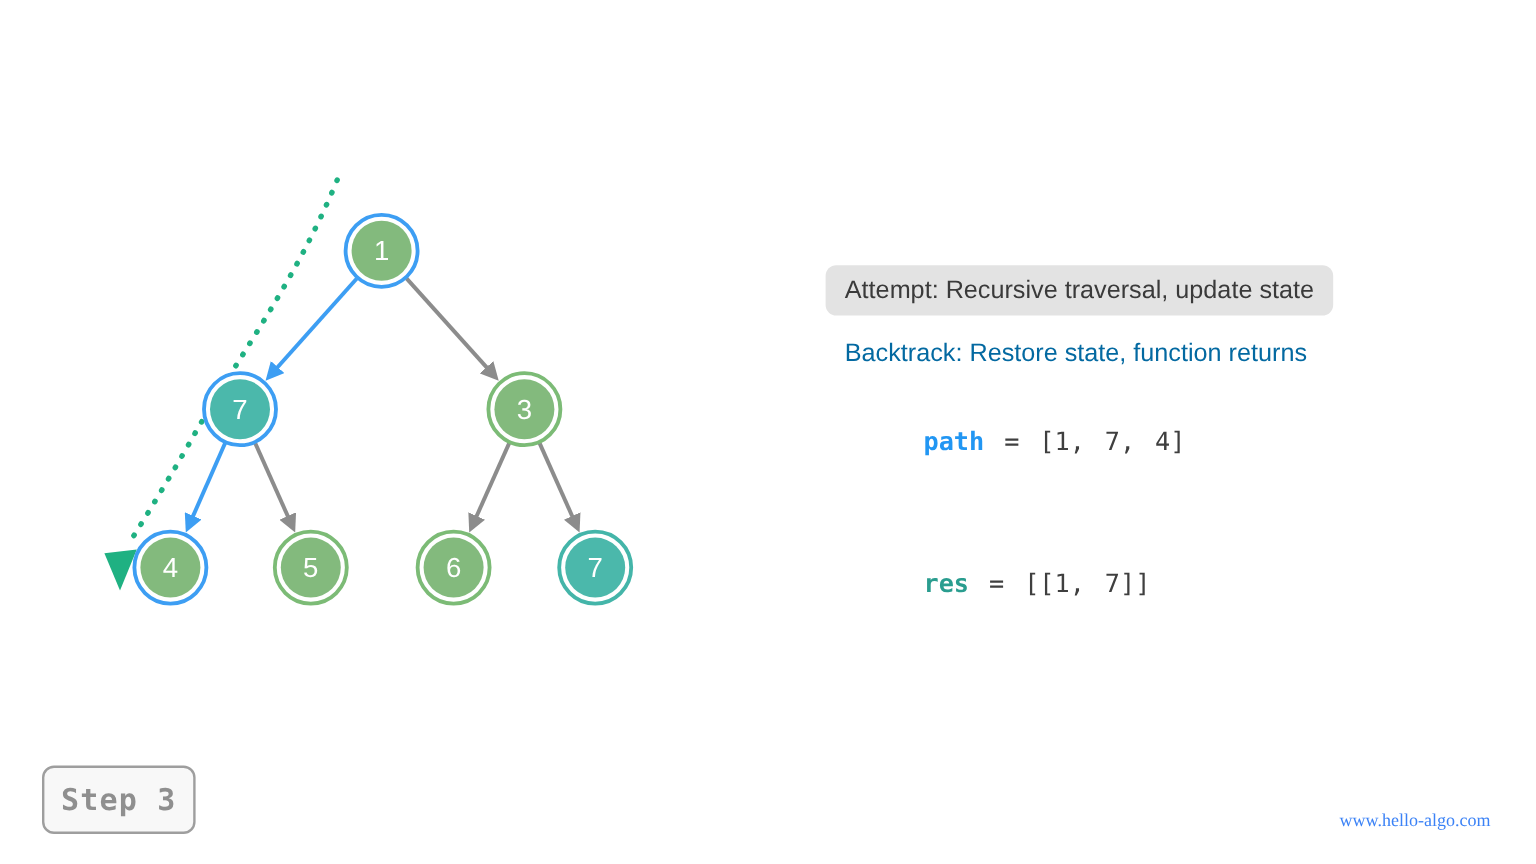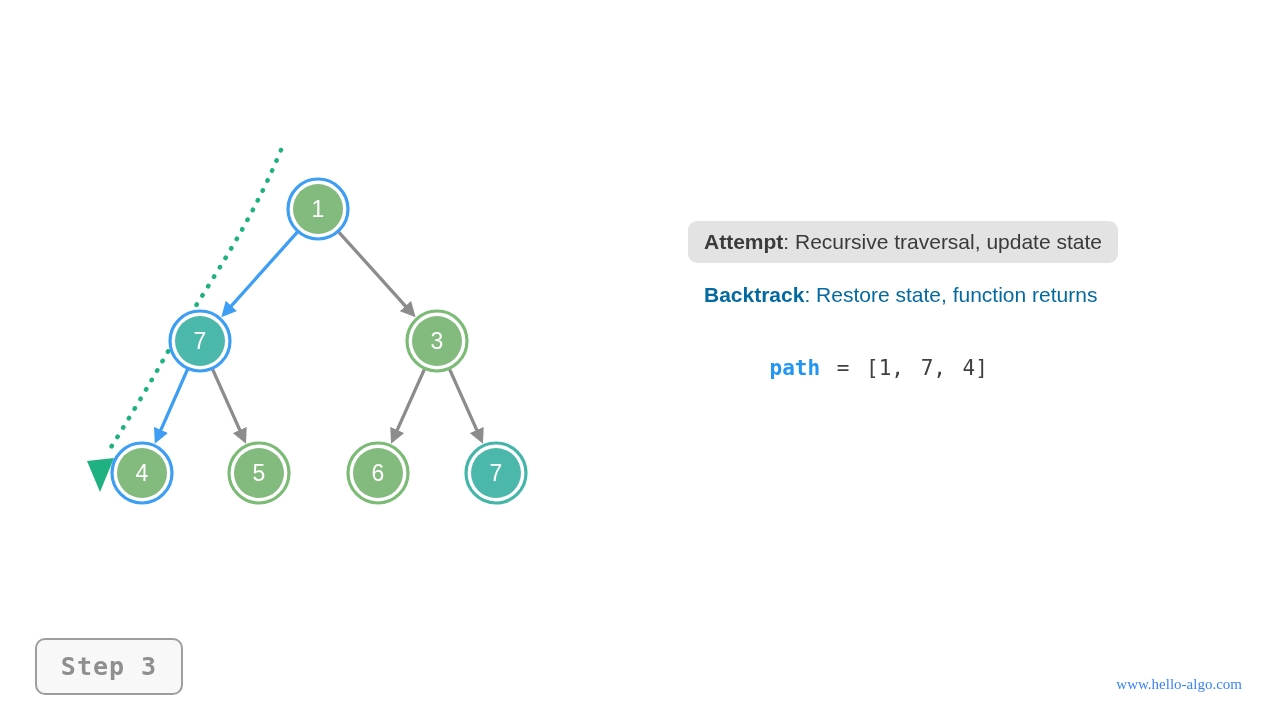--- a/index.html
+++ b/index.html
@@ -30,37 +30,37 @@
     white-space: nowrap;
   }
   .backtrack-line {
     position: absolute;
     left: 704px;
     top: 283px;
     font-size: 21px;
     color: #0369a1;
     white-space: nowrap;
   }
-  .bold { font-weight: bold; text-align: center; }
+  .bold { font-weight: normal; text-align: center; }
   .code-line {
     position: absolute;
     font-family: "DejaVu Sans Mono", monospace;
     font-size: 21px;
     color: #3f3f3f;
     white-space: pre;
     word-spacing: 4px;
   }
   .code-path { left: 703px; top: 332px; text-align: right; }
   .code-res  { left: 703px; top: 450px; }
   .code-name { font-weight: bold; }
   .step-button {
     position: absolute;
     left: 35px;
     top: 638px;
-    width: 148px;
+    width: 128px;
     height: 57px;
     background: #f8f8f8;
     border: 2px solid #9e9e9e;
     border-radius: 10px;
     display: flex;
     align-items: center;
     justify-content: center;
     font-family: "DejaVu Sans Mono", monospace;
     font-size: 25px;
     font-weight: bold;
@@ -146,20 +146,23 @@
   </div>
 
   <div class="backtrack-line">
     <span class="bold">Backtrack</span><span>: Restore state, function returns</span>
   </div>
 
   <div class="code-line code-path">
     <span class="code-name" style="color: rgb(33, 150, 243);">path</span><span> = [1, 7, 4]</span>
   </div>
 
+  <div class="code-line code-res">
+    <span class="code-name" style="color: rgb(42, 157, 143);">res</span><span> = [[1, 7]]</span>
+  </div>
 
   <div class="step-button">
     <span>Step 3</span>
   </div>
 
   <div class="watermark">www.hello-algo.com</div>
 
 </div>
 
 </body></html>

